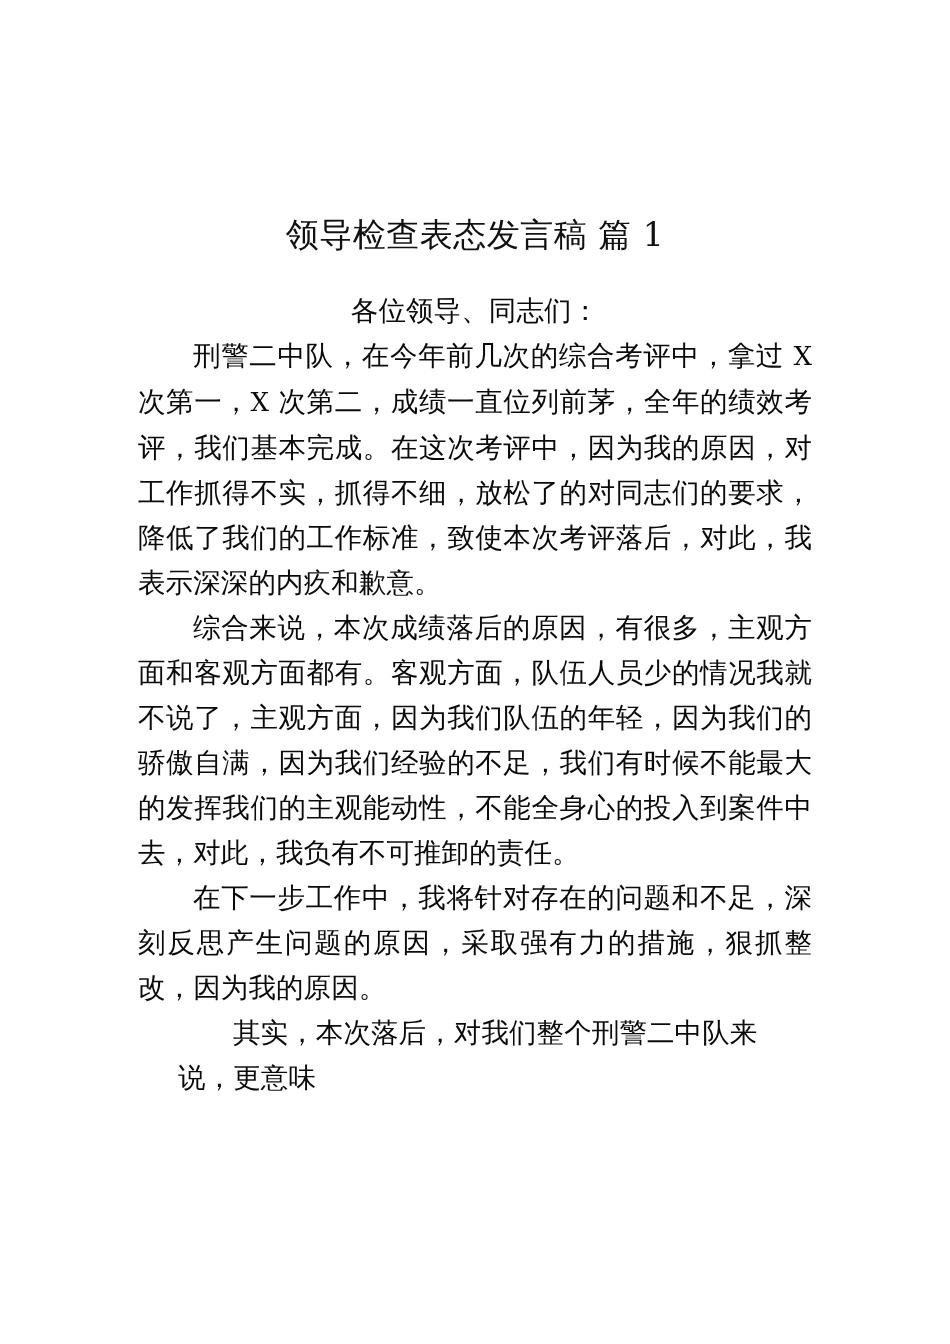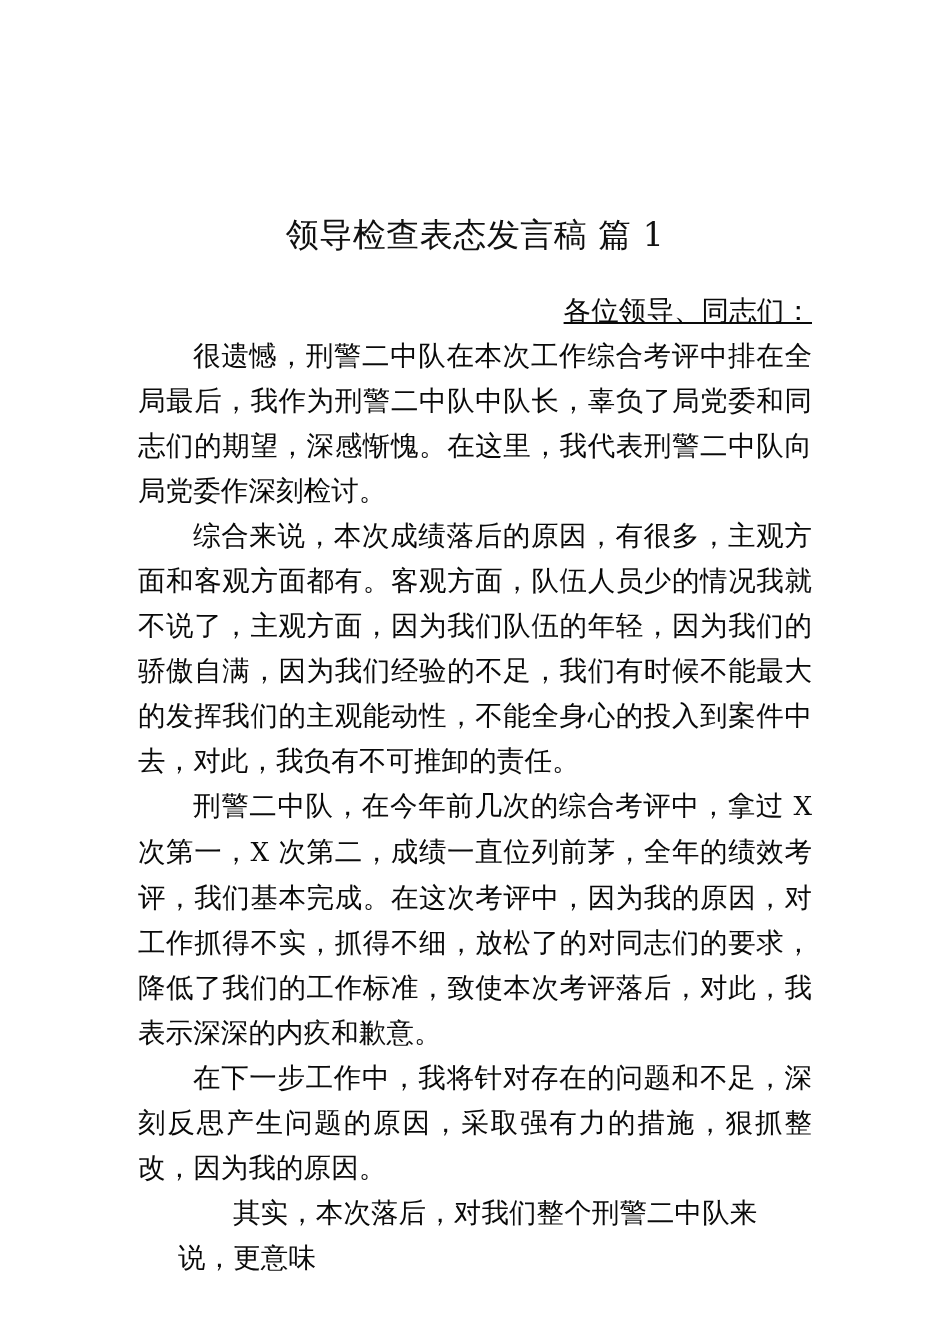--- a/index.html
+++ b/index.html
@@ -56,22 +56,21 @@
     line-height: 45px;
     color: #0a0a0a;
     text-align: justify;
     text-justify: inter-character;
     letter-spacing: 0.1px;
     font-weight: 500;
   }
 
   .para.salutation {
     text-indent: 0;
-    text-align: right;
-    text-decoration: underline;
+    text-align: center;
   }
 
   .para.indent {
     text-indent: 2em;
   }
 
   .para.last-line {
     text-align: left;
     margin-left: 40px;
   }
@@ -86,24 +85,23 @@
 <body>
 
 <div class="page">
 
   <h1 class="doc-title">领导检查表态发言稿 篇 1</h1>
 
   <div class="body-block">
 
     <p class="para salutation">各位领导、同志们：</p>
 
-    <p class="para indent">很遗憾，刑警二中队在本次工作综合考评中排在全局最后，我作为刑警二中队中队长，辜负了局党委和同志们的期望，深感惭愧。在这里，我代表刑警二中队向局党委作深刻检讨。</p>
+
+    <p class="para indent">刑警二中队，在今年前几次的综合考评中，拿过 <span class="latin">X</span> 次第一，<span class="latin">X</span> 次第二，成绩一直位列前茅，全年的绩效考评，我们基本完成。在这次考评中，因为我的原因，对工作抓得不实，抓得不细，放松了的对同志们的要求，降低了我们的工作标准，致使本次考评落后，对此，我表示深深的内疚和歉意。</p>
 
     <p class="para indent">综合来说，本次成绩落后的原因，有很多，主观方面和客观方面都有。客观方面，队伍人员少的情况我就不说了，主观方面，因为我们队伍的年轻，因为我们的骄傲自满，因为我们经验的不足，我们有时候不能最大的发挥我们的主观能动性，不能全身心的投入到案件中去，对此，我负有不可推卸的责任。</p>
-
-    <p class="para indent">刑警二中队，在今年前几次的综合考评中，拿过 <span class="latin">X</span> 次第一，<span class="latin">X</span> 次第二，成绩一直位列前茅，全年的绩效考评，我们基本完成。在这次考评中，因为我的原因，对工作抓得不实，抓得不细，放松了的对同志们的要求，降低了我们的工作标准，致使本次考评落后，对此，我表示深深的内疚和歉意。</p>
 
     <p class="para indent">在下一步工作中，我将针对存在的问题和不足，深刻反思产生问题的原因，采取强有力的措施，狠抓整改，因为我的原因。</p>
 
     <p class="para indent last-line">其实，本次落后，对我们整个刑警二中队来说，更意味</p>
 
   </div>
 </div>
 
 </body></html>

